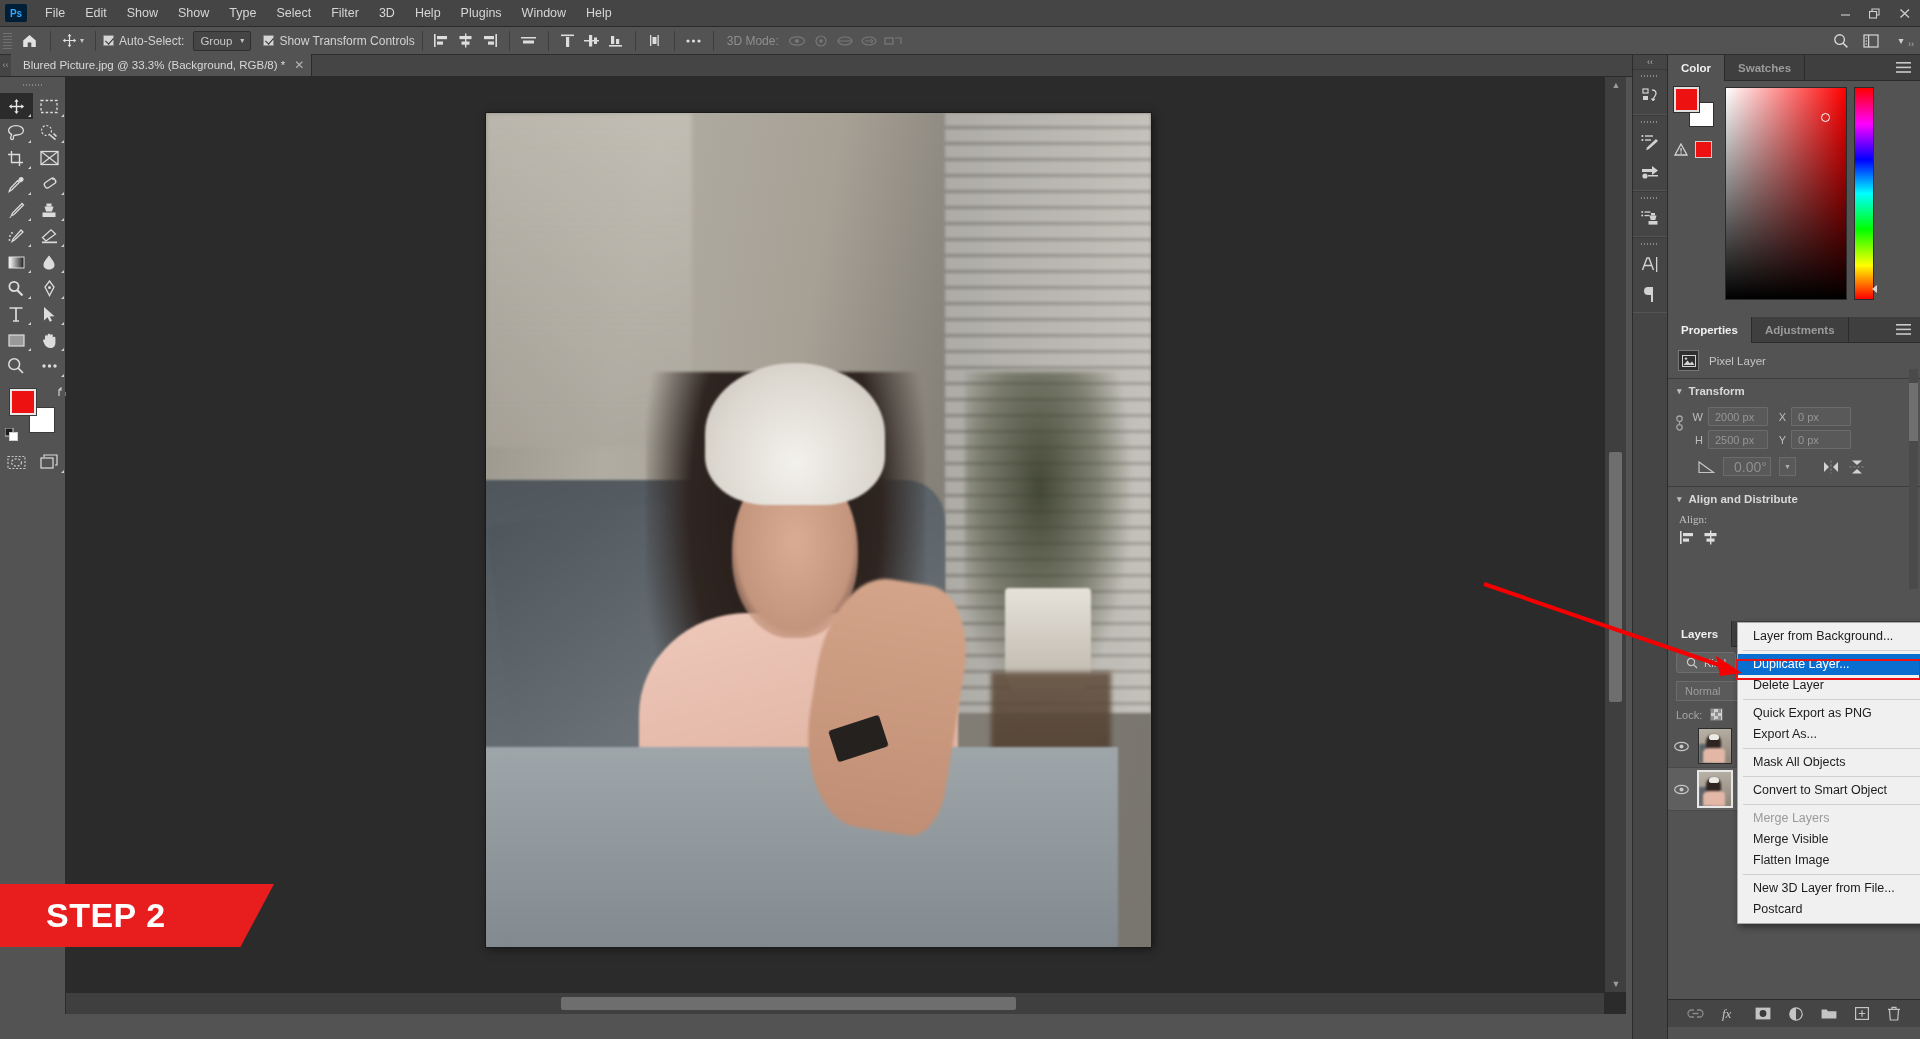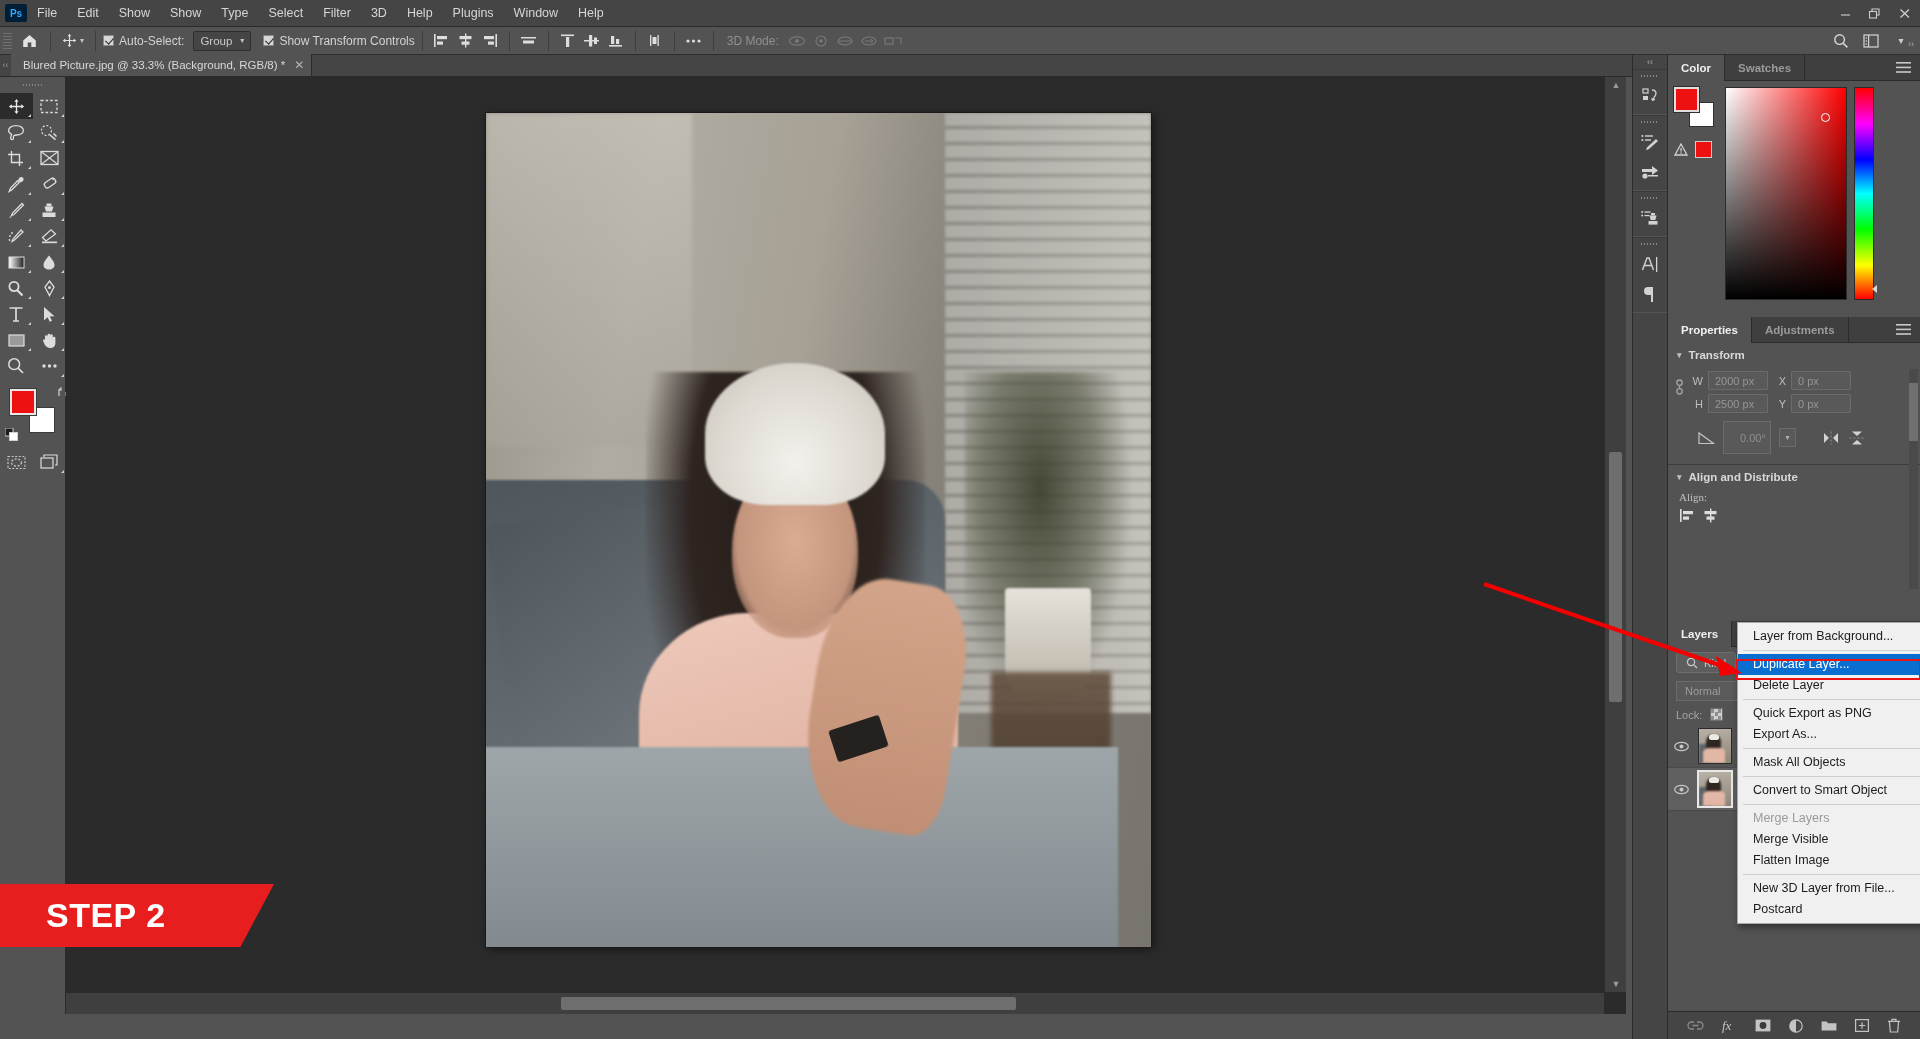--- a/index.html
+++ b/index.html
@@ -12,21 +12,21 @@
   }
   .app { position: relative; width: 1920px; height: 1039px; background: #535353; }
 
   
   .menubar {
     position: absolute; top: 0; left: 0; width: 1920px; height: 27px;
     background: #454545; display: flex; align-items: center;
     border-bottom: 1px solid #2b2b2b;
   }
   .ps-logo {
-    width: 22px; height: 18px; margin-left: 5px; 
+    width: 22px; height: 18px; margin-left: 5px; margin-right: 8px;
     background: #001e36; color: #31a8ff; font-size: 10px; font-weight: bold;
     display: flex; align-items: center; justify-content: center;
     border-radius: 2px; font-family: "Liberation Sans", sans-serif;
   }
   .menu-item {
     color: #d6d6d6; font-size: 12.5px; padding: 4px 10px; cursor: default;
     white-space: nowrap;
   }
   .win-ctrls { position: absolute; right: 0; top: 0; height: 27px; display: flex; }
   .win-btn {
@@ -316,21 +316,21 @@
   .tf-grid { padding: 2px 0 0 0; position: relative; }
   .tf-line { display: flex; align-items: center; gap: 5px; padding: 2px 0 2px 22px; }
   .tf-lbl { color: #bdbdbd; font-size: 11px; width: 13px; text-align: right; }
   .tf-in {
     width: 60px; height: 19px; background: #595959; border: 1px solid #6b6b6b;
     color: #969696; font-size: 11px; display: flex; align-items: center; padding-left: 6px;
     border-radius: 1px;
   }
   .tf-link { position: absolute; left: 6px; top: 10px; color: #a5a5a5; font-size: 13px; }
   .tf-bottom { display: flex; align-items: center; gap: 8px; padding: 6px 0 4px 30px; }
-  .ang-in { width: 48px; height: 33px; background: #595959; border: 1px solid #6b6b6b; color: #8f8f8f; font-size: 11px; display:flex; align-items:center; padding-left:16px;}
+  .ang-in { width: 48px; height: 19px; background: #595959; border: 1px solid #6b6b6b; color: #8f8f8f; font-size: 14px; display:flex; align-items:center; padding-left:10px;}
   .ang-drop { width: 17px; height: 19px; background: #595959; border: 1px solid #6b6b6b; display:flex;align-items:center;justify-content:center;color:#b0b0b0;font-size:8px;}
   .ad-sec { border-top: 1px solid #3d3d3d; margin-top: 6px; }
   .align-lbl { color: #c0c0c0; font-size: 11px; padding: 2px 0 5px 11px; font-family: Liberation Serif, serif; }
   .align-icons { display: flex; gap: 6px; padding-left: 11px; }
   .props-scroll { position:absolute; right:2px; top:52px; width:9px; height:220px; background:#4a4a4a;}
   .props-thumb { position:absolute; left:0; top:14px; width:9px; height:58px; background:#707070;}
 
   
   .layers-panel { top: 621px; bottom: 0; background: #535353; }
   .lp-filter { display: flex; align-items: center; gap: 6px; padding: 5px 8px; }
@@ -360,21 +360,21 @@
     width: 34px; height: 36px; border: 1px solid #2b2b2b; overflow: hidden; position: relative;
     background: linear-gradient(170deg,#b9b2a6,#8d8478);
   }
   .lthumb.outline { outline: 2px solid #e8e8e8; outline-offset: -1px; }
   .lthumb .mini-h { position:absolute; left:22%; top:18%; width:46%; height:52%; background:#2e2420; border-radius:40%; filter:blur(1px);}
   .lthumb .mini-b { position:absolute; left:30%; top:14%; width:32%; height:18%; background:#eceae4; border-radius:50% 50% 30% 30%; filter:blur(.6px);}
   .lthumb .mini-s { position:absolute; left:14%; top:56%; width:66%; height:44%; background:#e3b7a6; border-radius:30% 24% 0 0; filter:blur(1px);}
   .lthumb .mini-c { position:absolute; left:0; top:45%; width:42%; height:55%; background:#5c646a; filter:blur(1.3px);}
   .lname { color: #d2d2d2; font-size: 11.5px; }
   .lp-footer {
-    position: absolute; left: 0; bottom: 0; width: 252px; height: 28px;
+    position: absolute; left: 0; bottom: 12px; width: 252px; height: 28px;
     background: #454545; border-top: 1px solid #2b2b2b;
     display: flex; align-items: center; justify-content: center; gap: 18px;
   }
   .lp-fbtn { color: #c4c4c4; font-size: 13px; display:flex; align-items:center; justify-content:center; }
   .lp-fbtn.dim { color: #8a8a8a; }
 
   
   .ctxmenu {
     position: absolute; left: 1737px; top: 622px; width: 190px;
     background: #f0f0f0; border: 1px solid #a8a8a8;
@@ -953,20 +953,30 @@
     <div class="panel-hdr">
       <div class="ptab sel">Properties</div>
       <div class="ptab">Adjustments</div>
       <div class="ptab-flyout">
         <svg width="15" height="12" viewBox="0 0 15 12">
             <rect y="0" width="15" height="1.6" fill="#c9c9c9"></rect>
             <rect y="4.6" width="15" height="1.6" fill="#c9c9c9"></rect>
             <rect y="9.2" width="15" height="1.6" fill="#c9c9c9"></rect>
           </svg>
       </div>
+    </div>
+    <div class="pl-row">
+      <div class="pl-thumb">
+        <svg width="14" height="12" viewBox="0 0 14 12">
+            <rect x="0.5" y="0.5" width="13" height="11" fill="none" stroke="#d2d2d2" stroke-width="1"></rect>
+            <circle cx="4" cy="3.6" r="1.2" fill="#d2d2d2"></circle>
+            <path d="M1.5 10 L5.5 5.6 L8 8.4 L10 6.6 L12.5 10 Z" fill="#d2d2d2"></path>
+          </svg>
+      </div>
+      <div class="pl-txt">Pixel Layer</div>
     </div>
 
     <div class="sec-hdr">
       <span class="chev">▾</span>
       <span>Transform</span>
     </div>
     <div class="tf-grid">
       <div class="tf-link">
         <svg width="11" height="20" viewBox="0 0 11 20">
             <path d="M5.5 3 A2.6 2.6 0 0 1 5.5 8.4 A2.6 2.6 0 0 1 5.5 3 Z M5.5 11.6 A2.6 2.6 0 0 1 5.5 17 A2.6 2.6 0 0 1 5.5 11.6 Z M5.5 8 L5.5 12" fill="none" stroke="#a5a5a5" stroke-width="1.3"></path>

